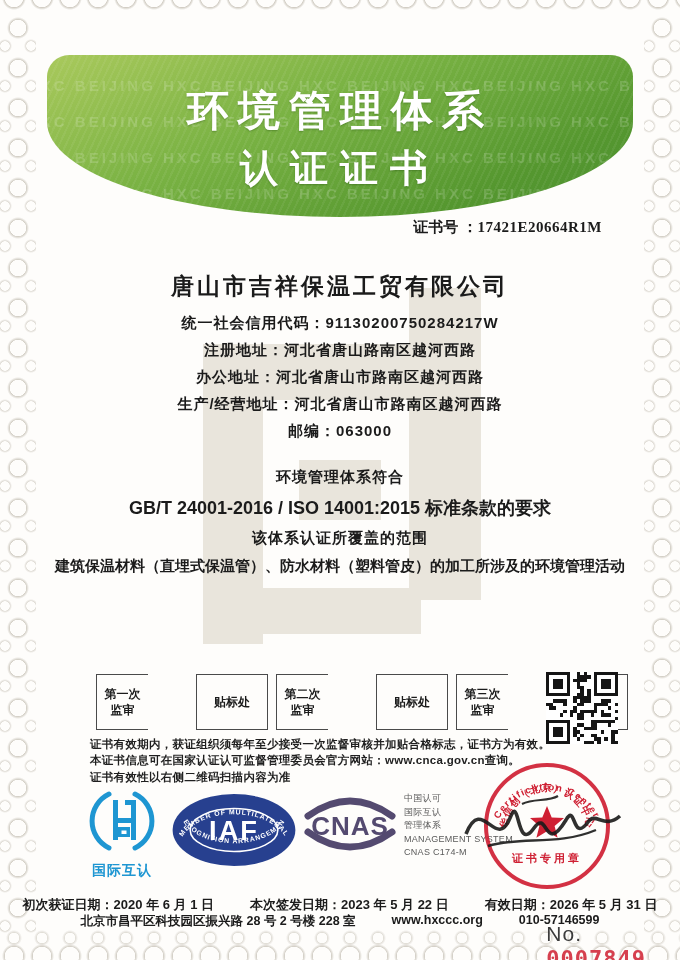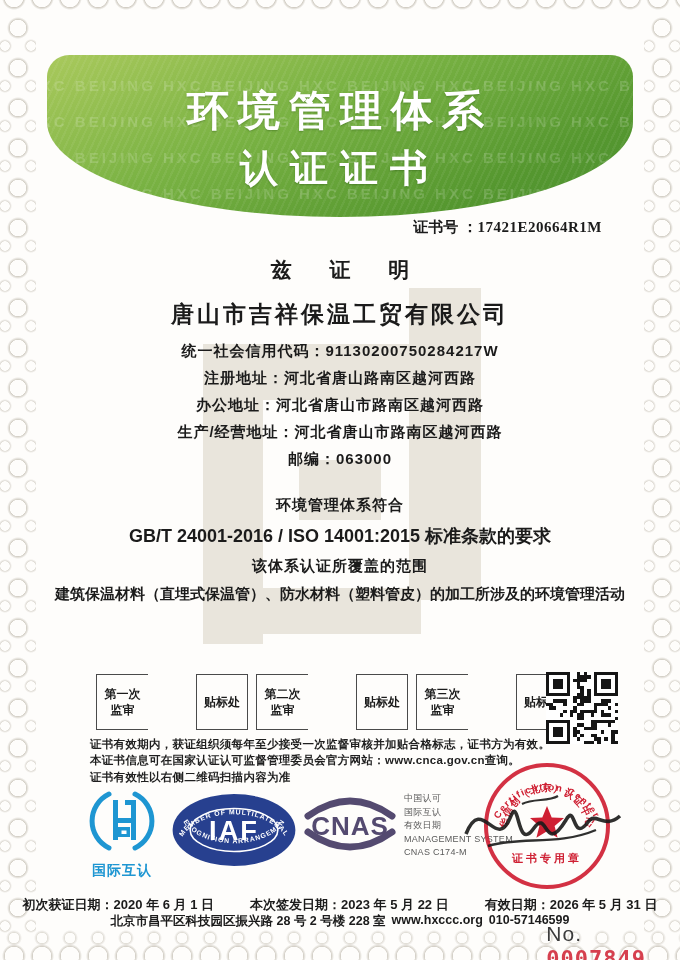--- a/index.html
+++ b/index.html
@@ -53,39 +53,39 @@
   .line-conform{margin-top:27px;font-size:15px;font-weight:700;letter-spacing:1px;}
   .line-standard{margin-top:9px;font-size:18px;font-weight:800;}
   .line-scopetitle{margin-top:9px;font-size:15px;font-weight:700;letter-spacing:1px;}
   .line-scope{margin-top:9px;font-size:15px;font-weight:800;white-space:nowrap;}
   
   .audit{position:absolute;left:96px;top:674px;z-index:3;display:flex;gap:8px;}
   .audit-group{display:flex;border:0;gap:48px;}
   .audit-cell{border:1px solid #4a4a4a;height:56px;display:flex;align-items:center;
     justify-content:center;text-align:center;font-size:12px;font-weight:700;line-height:1.35;}
   .audit-seq{width:52px;border-right:none;flex-direction:column;}
-  .audit-sticker{width:52px;}
+  .audit-sticker{width:72px;}
   
   .qr{position:absolute;left:546px;top:672px;width:72px;height:72px;z-index:3;background:#fff;}
   
   .notes{position:absolute;left:90px;top:736px;z-index:3;font-size:11.5px;font-weight:600;
     line-height:1.42;letter-spacing:.3px;color:#1f1f1f;}
   
   .logo-hxc{position:absolute;left:74px;top:788px;width:96px;z-index:3;text-align:center;}
   .logo-hxc-caption{margin-top:2px;font-size:14px;font-weight:800;color:#1e96d2;letter-spacing:1px;}
   .logo-iaf{position:absolute;left:170px;top:792px;z-index:3;}
   .logo-cnas{position:absolute;left:302px;top:794px;z-index:3;}
   .cnas-side{position:absolute;left:404px;top:792px;z-index:3;color:#5a5a5a;
     font-size:9px;line-height:1.5;letter-spacing:.3px;}
   .stamp{position:absolute;left:462px;top:756px;width:166px;height:146px;z-index:4;}
   
   .dates{position:absolute;left:0;right:0;top:896px;z-index:3;display:flex;
     justify-content:center;gap:36px;font-size:13px;font-weight:700;}
   .addr{position:absolute;left:0;right:0;top:913px;z-index:3;display:flex;
-    justify-content:center;gap:6px;font-size:12.5px;font-weight:700;}
+    justify-content:center;gap:36px;font-size:12.5px;font-weight:700;}
   .serial{position:absolute;right:34px;top:922px;z-index:5;display:flex;align-items:baseline;flex-direction:column;}
   .serial-prefix{font-size:21px;color:#3c3c3c;letter-spacing:1px;}
   .serial-num{font-family:"DejaVu Sans Mono","Liberation Mono",monospace;
     font-size:22px;font-weight:700;color:#d6404e;letter-spacing:1px;text-align:right;}
 </style>
 </head>
 <body>
 
 <div class="cert">
 
@@ -113,21 +113,20 @@
     <div class="hdr-wm" style="top:130px">HXC BEIJING   HXC BEIJING   HXC BEIJING   HXC BEIJING   HXC BEIJING</div>
     <div class="hdr-title1">环境管理体系</div>
     <div class="hdr-title2">认证证书</div>
   </div>
 
   <div class="certno">
     <span>证书号 ：</span><span class="val">17421E20664R1M</span>
   </div>
 
   <div class="body-txt">
-    <div class="line-zheng">兹 证 明</div>
     <div class="line-company">唐山市吉祥保温工贸有限公司</div>
     <div class="line-info" style="margin-top:12px">统一社会信用代码：91130200750284217W</div>
     <div class="line-info">注册地址：河北省唐山路南区越河西路</div>
     <div class="line-info">办公地址：河北省唐山市路南区越河西路</div>
     <div class="line-info">生产/经营地址：河北省唐山市路南区越河西路</div>
     <div class="line-info">邮编：063000</div>
     <div class="line-conform">环境管理体系符合</div>
     <div class="line-standard">GB/T 24001-2016 / ISO 14001:2015 标准条款的要求</div>
     <div class="line-scopetitle">该体系认证所覆盖的范围</div>
     <div class="line-scope">建筑保温材料（直埋式保温管）、防水材料（塑料管皮）的加工所涉及的环境管理活动</div>
@@ -216,21 +215,21 @@
     <svg width="96" height="60" viewBox="0 0 96 60">
       <path d="M 6 22 Q 48 -8 90 22" fill="none" stroke="#544a70" stroke-width="7" stroke-linecap="round"></path>
       <path d="M 6 38 Q 48 68 90 38" fill="none" stroke="#544a70" stroke-width="7" stroke-linecap="round"></path>
       <text x="48" y="41" text-anchor="middle" font-size="26" font-weight="bold" fill="#544a70" letter-spacing="1">CNAS</text>
     </svg>
   </div>
 
   <div class="cnas-side">
     <div>中国认可</div>
     <div>国际互认</div>
-    <div>有效日期</div>
+    <div>管理体系</div>
     <div>MANAGEMENT SYSTEM</div>
     <div>CNAS C174-M</div>
   </div>
 
   <div class="stamp">
     <svg width="166" height="146" viewBox="0 0 166 146">
       <defs>
         <path id="stampEn" d="M 31 88 A 54 54 0 1 1 139 88"></path>
         <path id="stampCn" d="M 46 84 A 40 40 0 1 1 124 84"></path>
       </defs>

